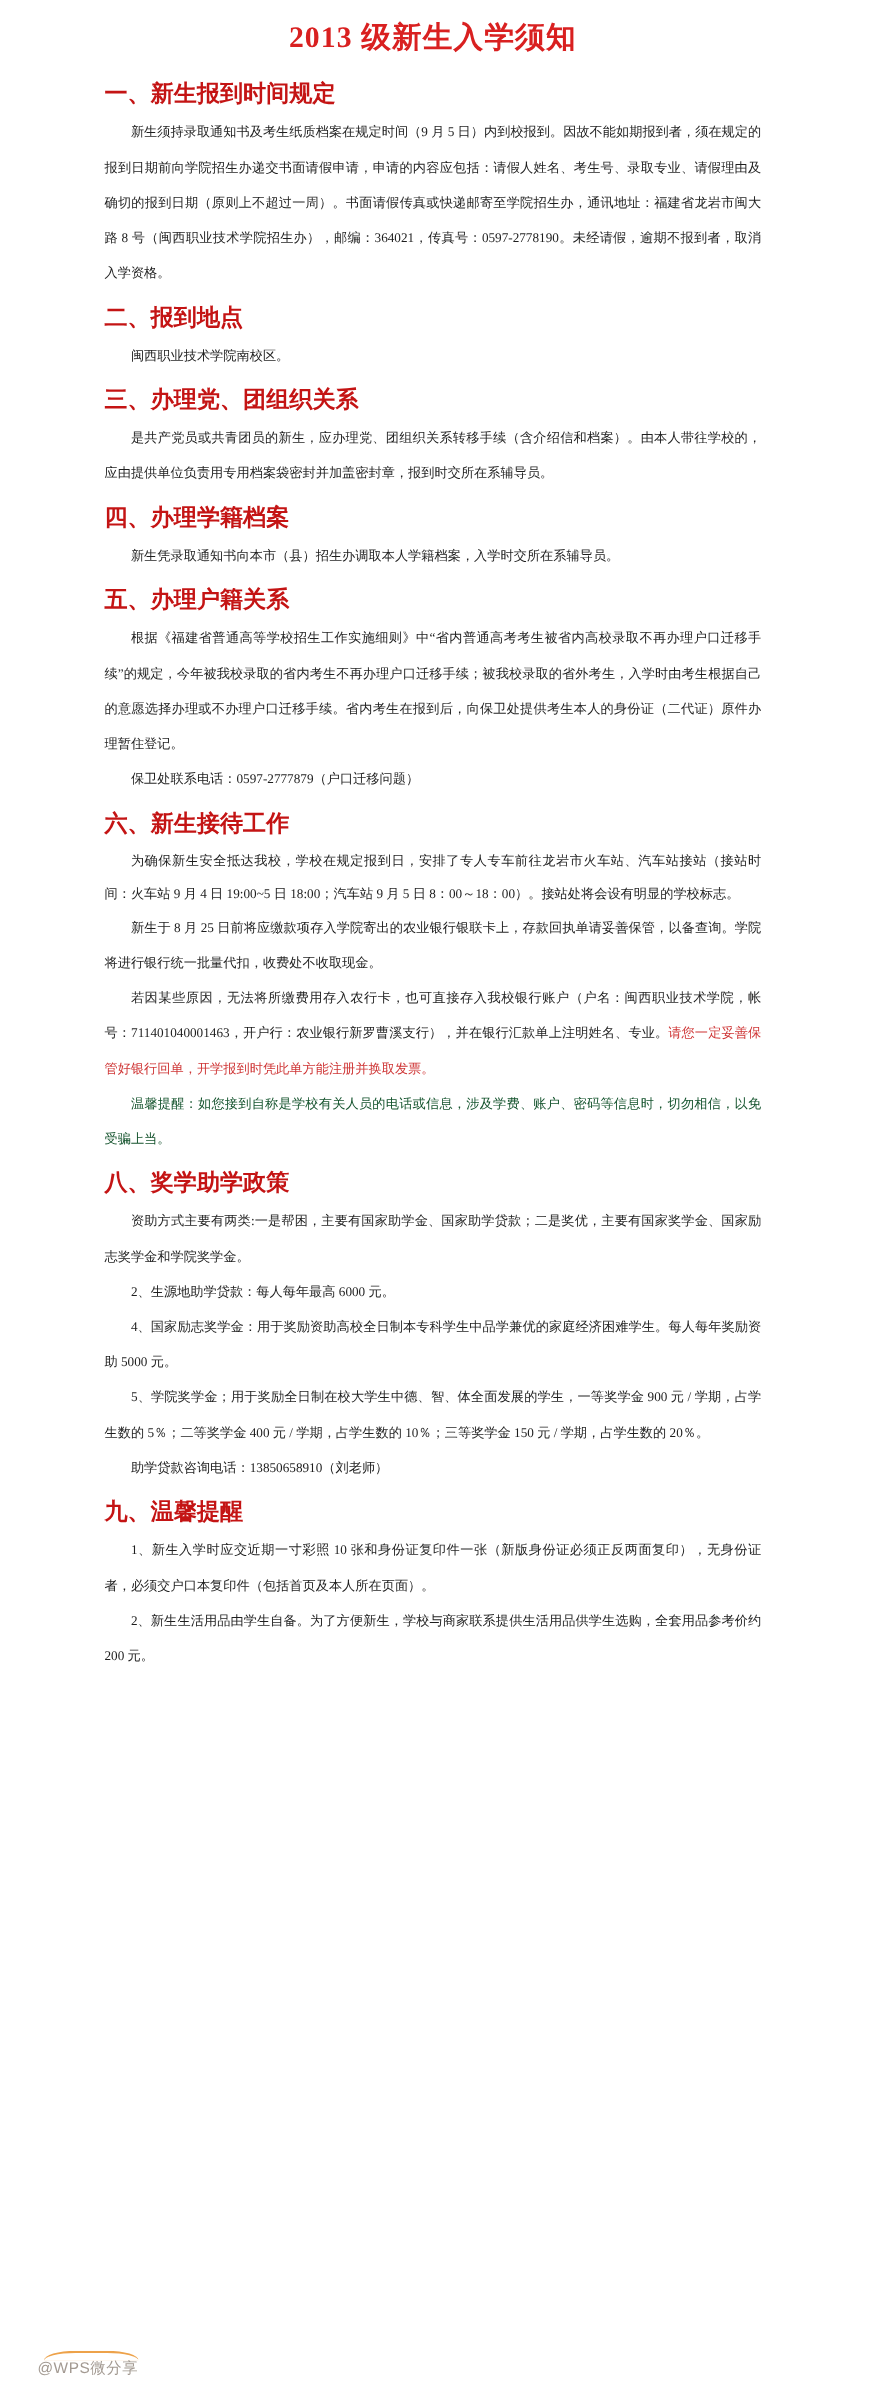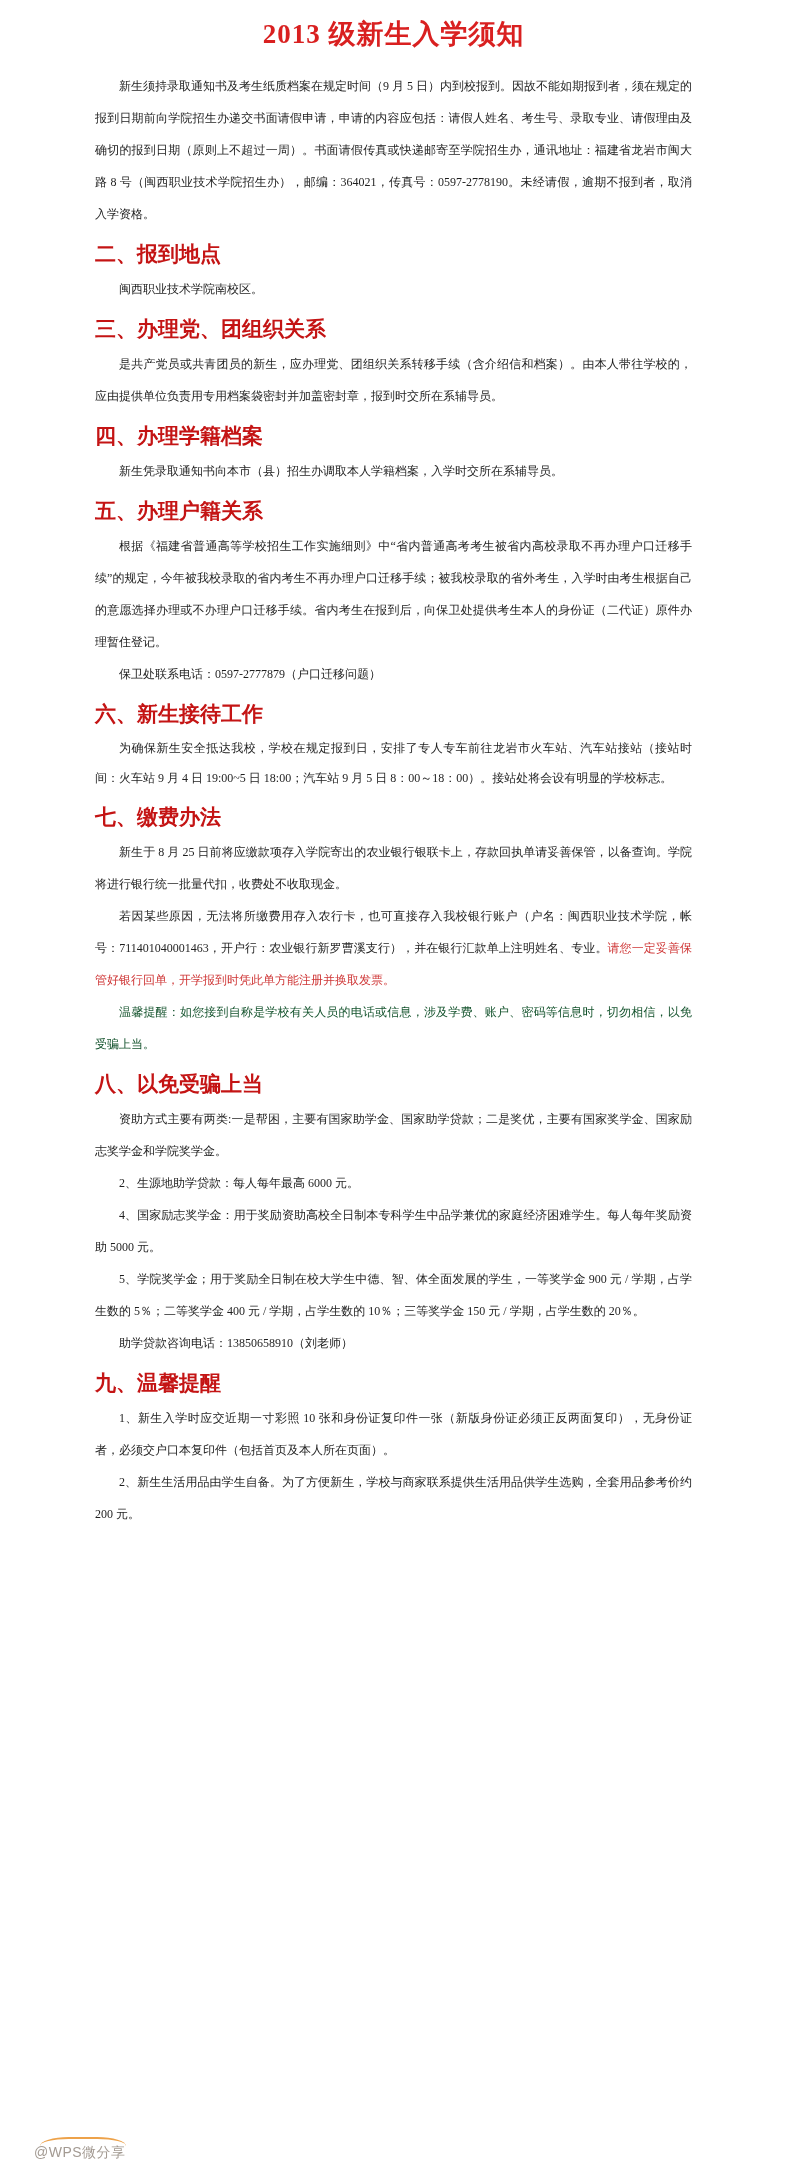--- a/index.html
+++ b/index.html
@@ -70,20 +70,21 @@
   }
 </style>
 </head>
 <body>
 
 <div class="page">
   <h1 class="doc-title">2013 级新生入学须知</h1>
 
   <main>
       <section>
+        <h2 class="sec-heading">一、新生报到时间规定</h2>
         <p class="para"><span class="run">新生须持录取通知书及考生纸质档案在规定时间（9 月 5 日）内到校报到。因故不能如期报到者，须在规定的报到日期前向学院招生办递交书面请假申请，申请的内容应包括：请假人姓名、考生号、录取专业、请假理由及确切的报到日期（原则上不超过一周）。书面请假传真或快递邮寄至学院招生办，通讯地址：福建省龙岩市闽大路 8 号（闽西职业技术学院招生办），邮编：364021，传真号：0597-2778190。未经请假，逾期不报到者，取消入学资格。</span></p>
       </section>
       <section>
         <h2 class="sec-heading">二、报到地点</h2>
         <p class="para"><span class="run">闽西职业技术学院南校区。</span></p>
       </section>
       <section>
         <h2 class="sec-heading">三、办理党、团组织关系</h2>
         <p class="para"><span class="run">是共产党员或共青团员的新生，应办理党、团组织关系转移手续（含介绍信和档案）。由本人带往学校的，应由提供单位负责用专用档案袋密封并加盖密封章，报到时交所在系辅导员。</span></p>
       </section>
@@ -94,27 +95,26 @@
       <section>
         <h2 class="sec-heading">五、办理户籍关系</h2>
         <p class="para"><span class="run">根据《福建省普通高等学校招生工作实施细则》中“省内普通高考考生被省内高校录取不再办理户口迁移手续”的规定，今年被我校录取的省内考生不再办理户口迁移手续；被我校录取的省外考生，入学时由考生根据自己的意愿选择办理或不办理户口迁移手续。省内考生在报到后，向保卫处提供考生本人的身份证（二代证）原件办理暂住登记。</span></p>
         <p class="para"><span class="run">保卫处联系电话：0597-2777879（户口迁移问题）</span></p>
       </section>
       <section>
         <h2 class="sec-heading">六、新生接待工作</h2>
         <p class="para tight"><span class="run">为确保新生安全抵达我校，学校在规定报到日，安排了专人专车前往龙岩市火车站、汽车站接站（接站时间：火车站 9 月 4 日 19:00~5 日 18:00；汽车站 9 月 5 日 8：00～18：00）。接站处将会设有明显的学校标志。</span></p>
       </section>
       <section>
-        <h2 class="sec-heading">七、缴费办法</h2>
         <p class="para"><span class="run">新生于 8 月 25 日前将应缴款项存入学院寄出的农业银行银联卡上，存款回执单请妥善保管，以备查询。学院将进行银行统一批量代扣，收费处不收取现金。</span></p>
         <p class="para"><span class="run">若因某些原因，无法将所缴费用存入农行卡，也可直接存入我校银行账户（户名：闽西职业技术学院，帐号：711401040001463，开户行：农业银行新罗曹溪支行），并在银行汇款单上注明姓名、专业。</span><span class="run run-red">请您一定妥善保管好银行回单，开学报到时凭此单方能注册并换取发票。</span></p>
         <p class="para red-para"><span class="run run-red">温馨提醒：如您接到自称是学校有关人员的电话或信息，涉及学费、账户、密码等信息时，切勿相信，以免受骗上当。</span></p>
       </section>
       <section>
-        <h2 class="sec-heading">八、以免受骗上当</h2>
+        <h2 class="sec-heading">八、奖学助学政策</h2>
         <p class="para"><span class="run">资助方式主要有两类:一是帮困，主要有国家助学金、国家助学贷款；二是奖优，主要有国家奖学金、国家励志奖学金和学院奖学金。</span></p>
         <p class="para"><span class="run">2、生源地助学贷款：每人每年最高 6000 元。</span></p>
         <p class="para"><span class="run">4、国家励志奖学金：用于奖励资助高校全日制本专科学生中品学兼优的家庭经济困难学生。每人每年奖励资助 5000 元。</span></p>
         <p class="para"><span class="run">5、学院奖学金；用于奖励全日制在校大学生中德、智、体全面发展的学生，一等奖学金 900 元 / 学期，占学生数的 5％；二等奖学金 400 元 / 学期，占学生数的 10％；三等奖学金 150 元 / 学期，占学生数的 20％。</span></p>
         <p class="para"><span class="run">助学贷款咨询电话：13850658910（刘老师）</span></p>
       </section>
       <section>
         <h2 class="sec-heading">九、温馨提醒</h2>
         <p class="para"><span class="run">1、新生入学时应交近期一寸彩照 10 张和身份证复印件一张（新版身份证必须正反两面复印），无身份证者，必须交户口本复印件（包括首页及本人所在页面）。</span></p>
         <p class="para"><span class="run">2、新生生活用品由学生自备。为了方便新生，学校与商家联系提供生活用品供学生选购，全套用品参考价约 200 元。</span></p>

